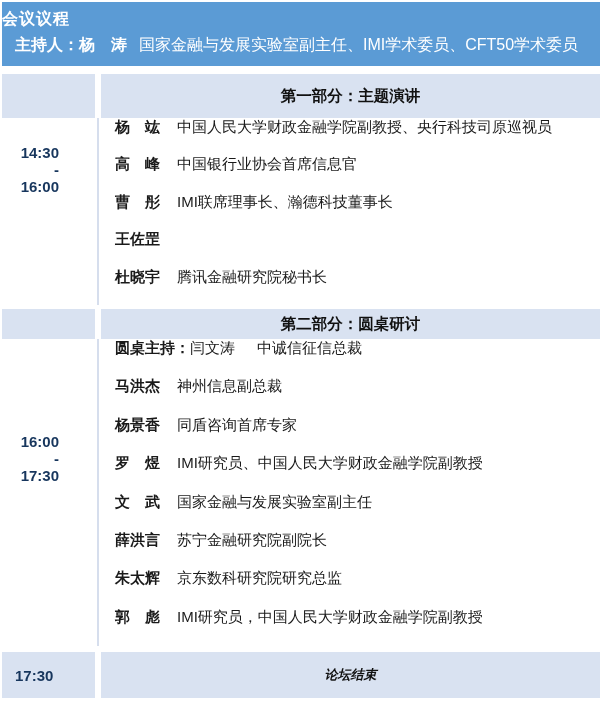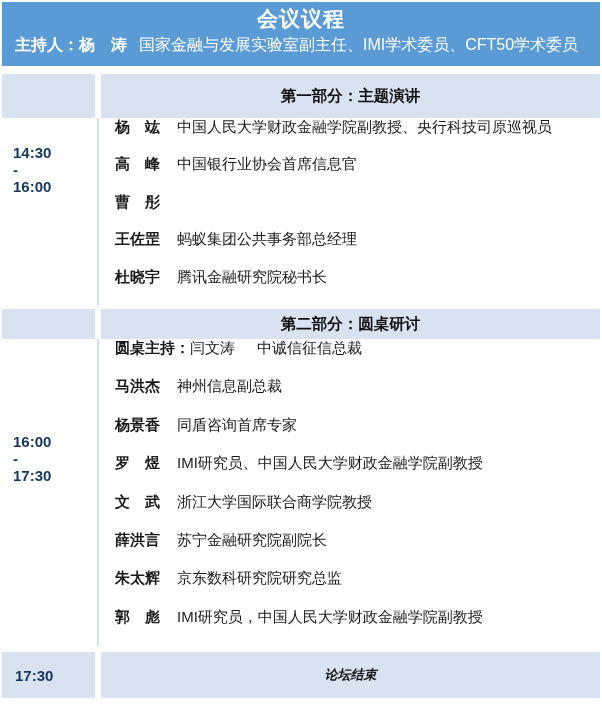--- a/index.html
+++ b/index.html
@@ -8,21 +8,21 @@
     font-family:"Liberation Sans","DejaVu Sans",sans-serif;
     color:#1a1a1a;
   }
   
   .header{
     position:absolute;left:2px;top:2px;width:598px;height:64px;
     background:var(--header-bg,#5B9BD5);color:var(--header-text,#ffffff);
     box-sizing:border-box;
   }
   .header-title{
-    text-align:center;font-weight:bold;font-size:21px;letter-spacing:1px;
+    font-weight:bold;font-size:16px;letter-spacing:1px;
     padding-top:7px;line-height:20px;
   }
   .header-mod{
     padding:6px 6px 0 13px;font-size:16px;line-height:20px;white-space:nowrap;
   }
   .header-mod .bold{font-weight:bold;}
   .header-mod .mod-title{margin-left:12px;text-align:center;}
   
   .main{position:absolute;left:2px;top:74px;width:598px;}
   .band{display:flex;height:44px;border-radius:9px;}
@@ -30,21 +30,21 @@
   .gut{width:6px;display:flex;justify-content:center;}
   .band .cell-r{
     flex:1;background:var(--band-bg,#D9E2F1);
     display:flex;align-items:center;justify-content:center;
     font-weight:bold;font-size:15.5px;color:#111;
   }
   .content{display:flex;background:#fff;}
   .content .cell-l{width:93px;box-sizing:border-box;padding-left:11px;}
   .gut-line{width:2px;background:#D6DEED;height:100%;}
   .time-block{
-    width:46px;text-align:left;font-weight:bold;font-size:15px;
+    width:46px;text-align:right;font-weight:bold;font-size:15px;
     color:var(--time-text,#17365D);line-height:17px;
   }
   .sec1 .time-block{margin-top:26px;}
   .sec2 .time-block{margin-top:94px;}
   .sec1.content{height:187px;}
   .sec2.content{height:307px;}
   .rows{flex:1;}
   .speaker-row{display:flex;align-items:flex-start;padding-left:14px;font-size:15px;}
   .sec1 .speaker-row{height:37.4px;}
   .sec2 .speaker-row{height:38.4px;}
@@ -95,24 +95,24 @@
             <div class="speaker-row">
               <span class="sp-name">杨　竑</span>
               <span class="sp-title">中国人民大学财政金融学院副教授、央行科技司原巡视员</span>
             </div>
             <div class="speaker-row">
               <span class="sp-name">高　峰</span>
               <span class="sp-title">中国银行业协会首席信息官</span>
             </div>
             <div class="speaker-row">
               <span class="sp-name">曹　彤</span>
+              <span class="sp-title">IMI联席理事长、瀚德科技董事长</span>
             </div>
             <div class="speaker-row">
               <span class="sp-name">王佐罡</span>
-              <span class="sp-title">蚂蚁集团公共事务部总经理</span>
             </div>
             <div class="speaker-row">
               <span class="sp-name">杜晓宇</span>
               <span class="sp-title">腾讯金融研究院秘书长</span>
             </div>
           </div>
         </div>
         <div class="band band2">
           <div class="cell-l"></div>
           <div class="gut"></div>
@@ -142,21 +142,21 @@
             <div class="speaker-row">
               <span class="sp-name">杨景香</span>
               <span class="sp-title">同盾咨询首席专家</span>
             </div>
             <div class="speaker-row">
               <span class="sp-name">罗　煜</span>
               <span class="sp-title">IMI研究员、中国人民大学财政金融学院副教授</span>
             </div>
             <div class="speaker-row">
               <span class="sp-name">文　武</span>
-              <span class="sp-title">浙江大学国际联合商学院教授</span>
+              <span class="sp-title">国家金融与发展实验室副主任</span>
             </div>
             <div class="speaker-row">
               <span class="sp-name">薛洪言</span>
               <span class="sp-title">苏宁金融研究院副院长</span>
             </div>
             <div class="speaker-row">
               <span class="sp-name">朱太辉</span>
               <span class="sp-title">京东数科研究院研究总监</span>
             </div>
             <div class="speaker-row">

